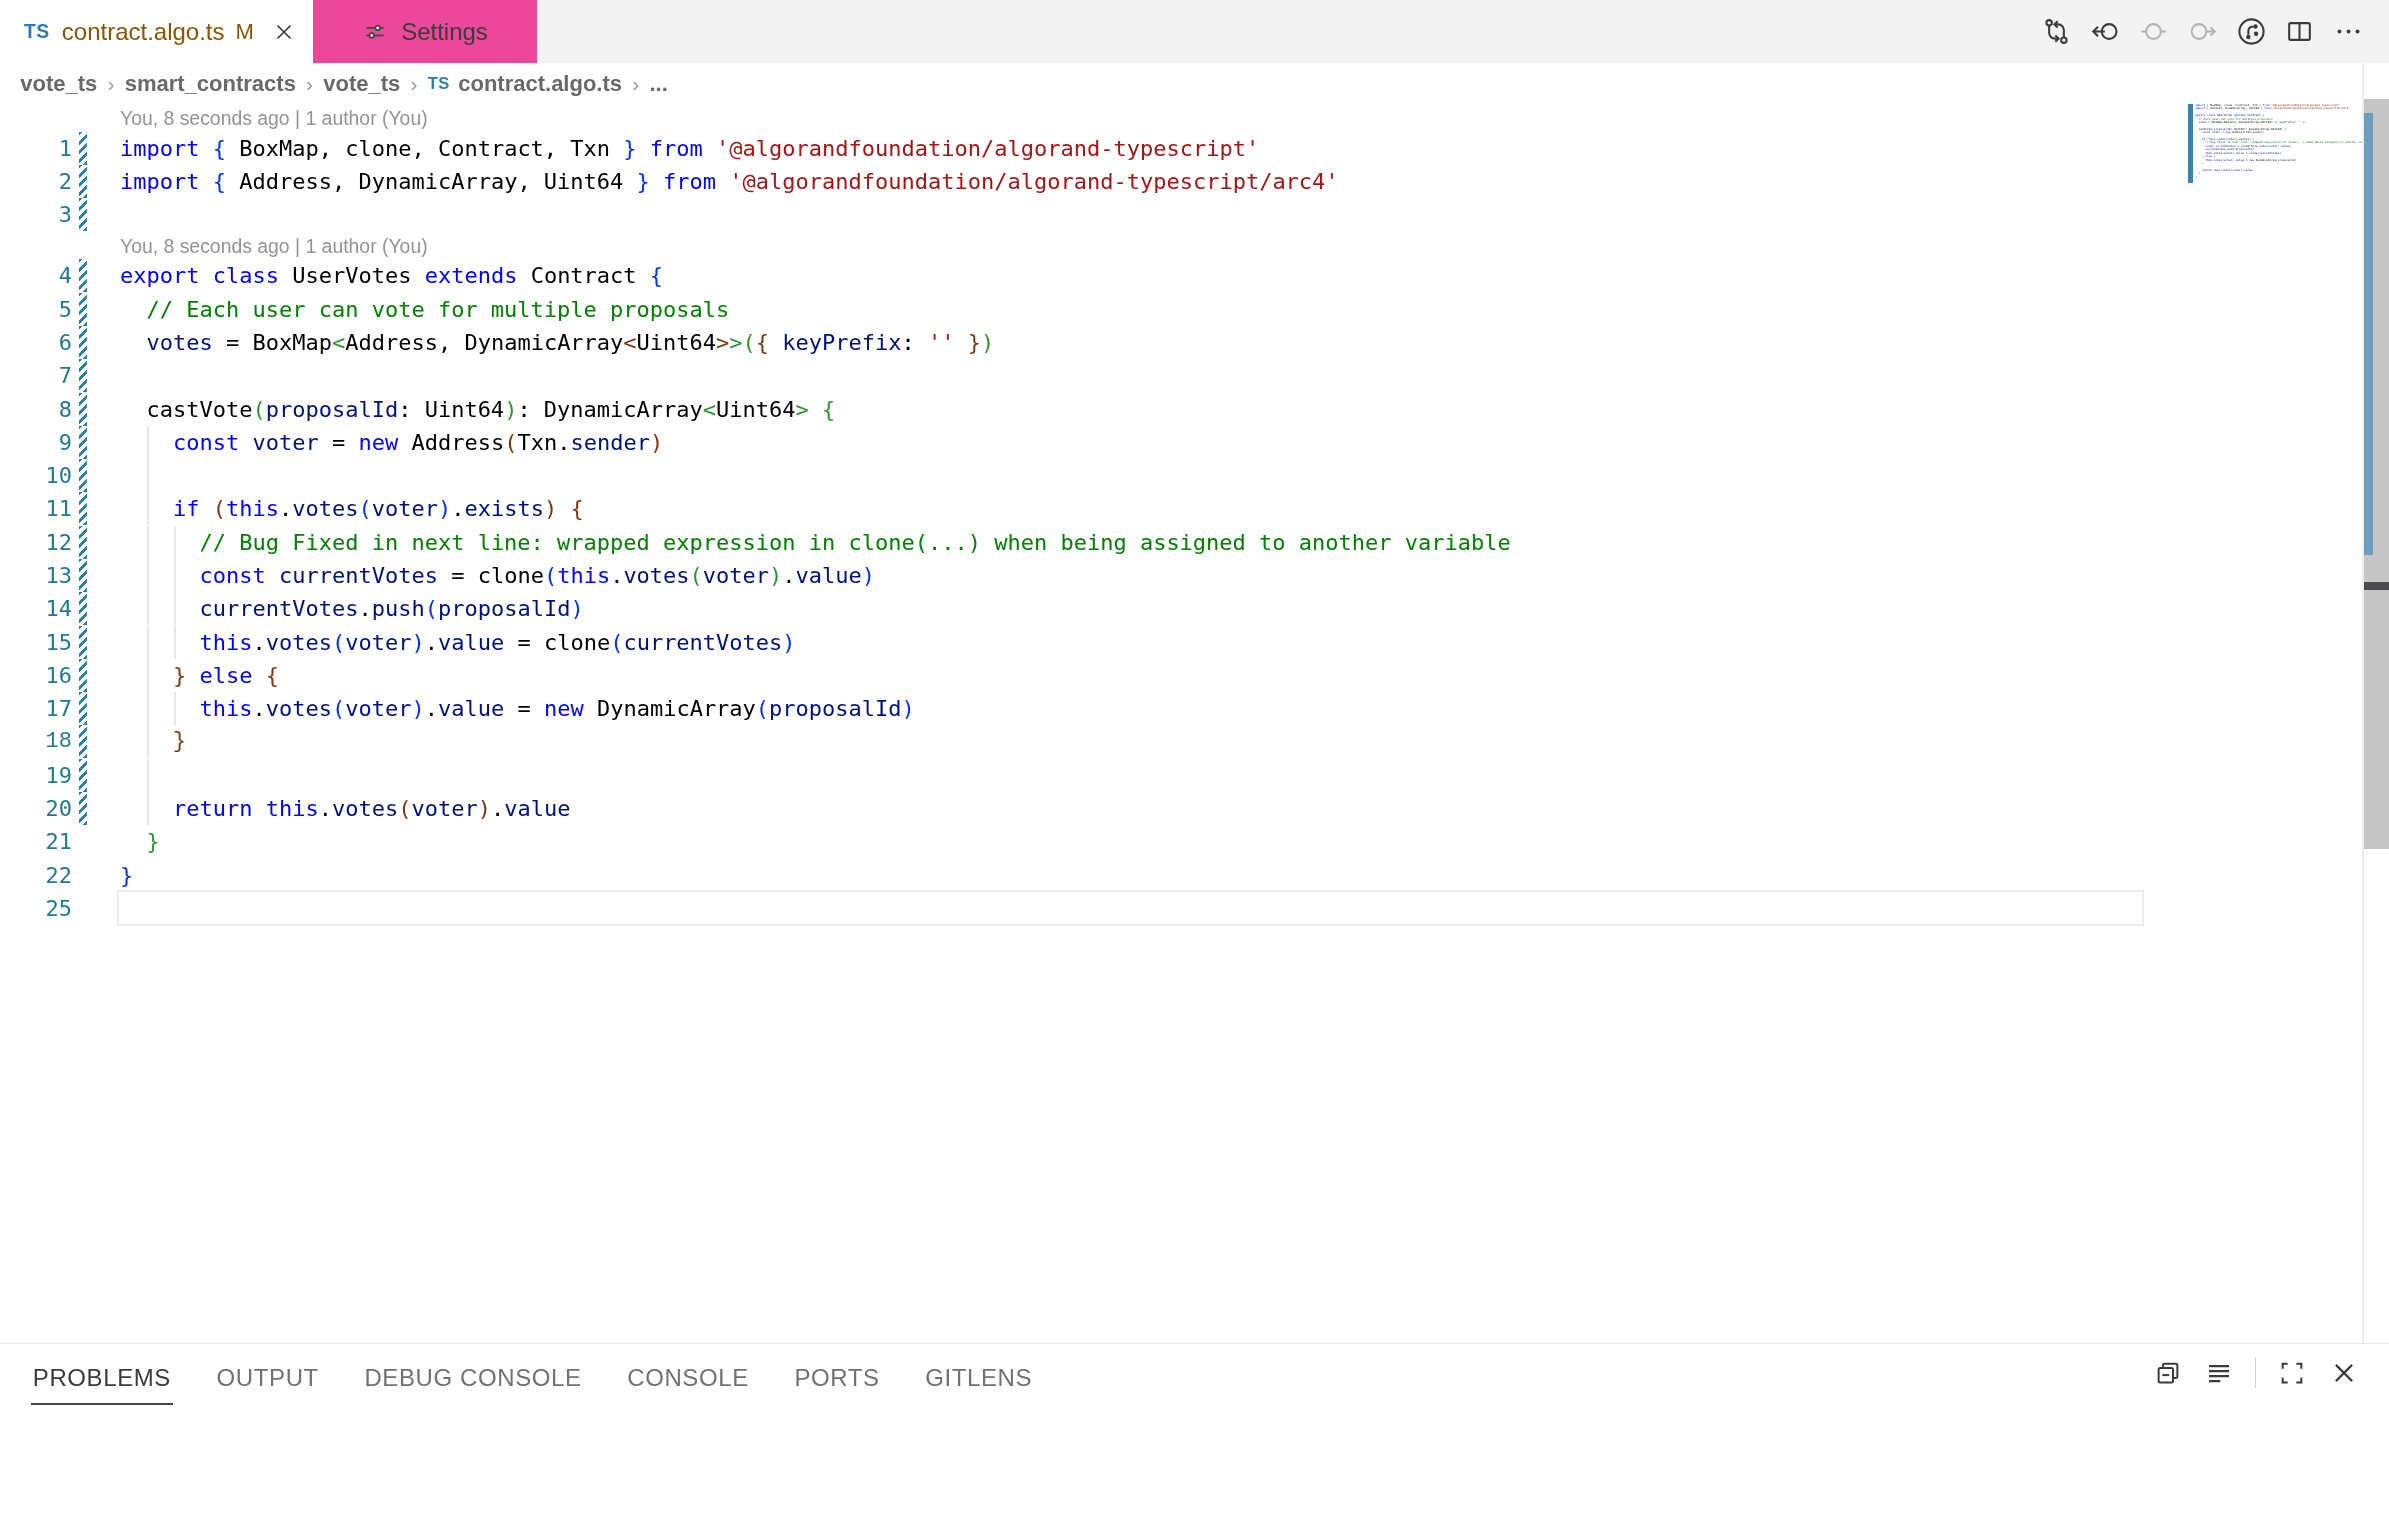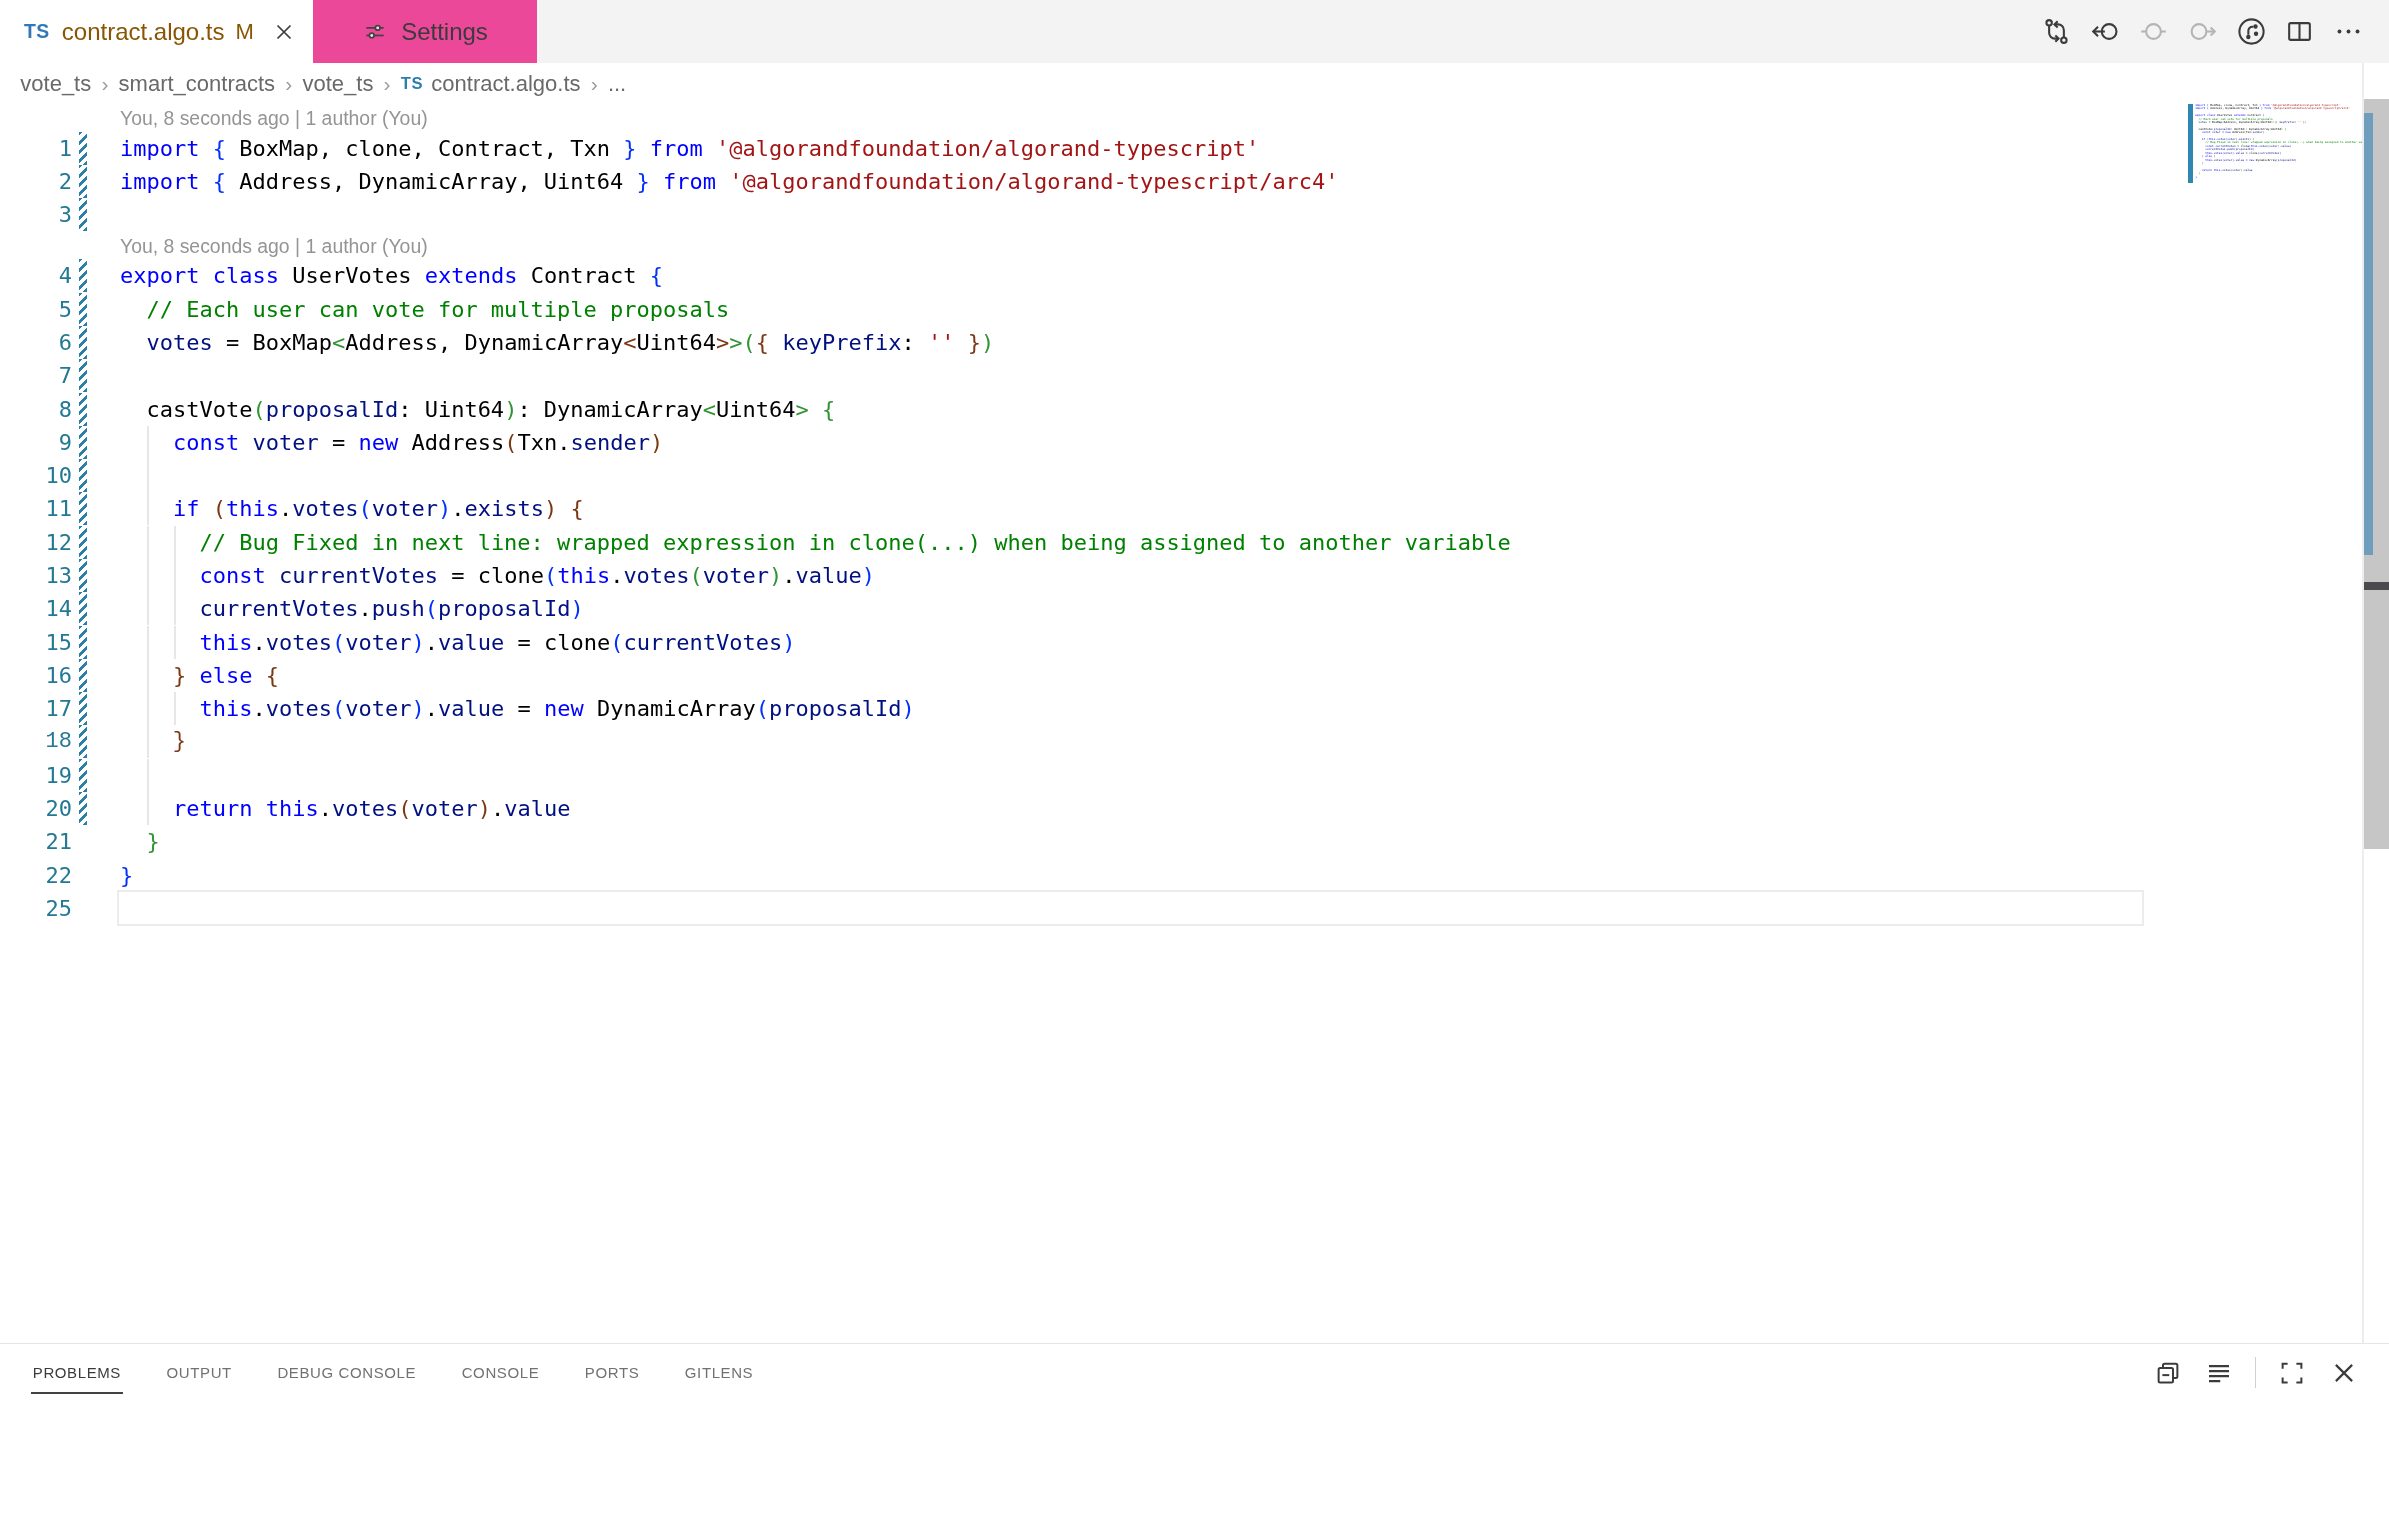--- a/index.html
+++ b/index.html
@@ -18,21 +18,21 @@
   .tab-close svg,.gear svg{display:block;}
   .settings-label{font-size:24px;color:#3b3b3b;}
   .editor-actions{position:absolute;right:24px;top:0;height:63px;display:flex;align-items:center;gap:15.7px;}
   .act{width:33px;height:33px;display:flex;align-items:center;justify-content:center;cursor:pointer;}
   .act svg{display:block;}
 
   
   .breadcrumb{position:absolute;left:0;top:63px;width:2389px;height:41px;background:#fff;
               display:flex;align-items:center;padding-left:20.3px;box-sizing:border-box;
               font-size:22px;color:#696969;}
-  .crumb{white-space:nowrap;cursor:pointer;}
+  .crumb{white-space:nowrap;cursor:pointer;font-weight:bold;}
   .crumb-sep{color:#9a9a9a;margin:0 10.2px;font-size:21px;}
   .crumb-ts{font-weight:bold;font-size:16.6px;color:#2d7fad;margin-right:8.3px;letter-spacing:0.5px;}
 
   
   .editor{position:absolute;left:0;top:104px;width:2373px;height:1239px;background:#fff;}
   .cur-line{position:absolute;left:117px;top:786px;width:2027px;height:36px;box-sizing:border-box;
             border:2.8px solid #ececec;background:#fff;}
   .row{position:absolute;left:0;width:2182px;white-space:pre;}
   .row.code{height:33px;line-height:33px;font-family:"DejaVu Sans Mono",monospace;font-size:22px;}
   .row.lens{height:28px;line-height:28px;font-size:19.4px;color:#949494;padding-left:120px;box-sizing:border-box;cursor:pointer;}
@@ -51,21 +51,21 @@
               font-size:2.8px;line-height:3.4px;white-space:pre;}
   .ruler-border{position:absolute;left:2362px;top:63px;width:1.8px;height:1280px;background:#ededed;}
   .scroll-slider{position:absolute;left:2364px;top:99px;width:26px;height:750px;background:#c6c6c6;cursor:pointer;}
   .ovr-modified{position:absolute;left:2364px;top:113px;width:9.2px;height:442px;background:#6f9dbc;}
   .ovr-cursor{position:absolute;left:2364px;top:582px;width:26px;height:8.3px;background:#4a4a4f;}
 
   
   .panel{position:absolute;left:0;top:1343px;width:2389px;height:192px;background:#fff;
          border-top:1.8px solid #e6e6e6;box-sizing:border-box;}
   .panel-tabs{position:absolute;left:31px;top:7.4px;display:flex;gap:42px;align-items:flex-start;}
-  .ptab{font-size:15px;letter-spacing:0.6px;color:#717171;padding:13px 1.8px 11px 1.8px;
+  .ptab{font-size:24px;letter-spacing:0.6px;color:#717171;padding:13px 1.8px 11px 1.8px;
         border-bottom:2.8px solid transparent;cursor:pointer;white-space:nowrap;}
   .ptab.active{color:#3b3b3b;border-bottom-color:#424242;}
   .panel-right{position:absolute;right:30px;top:13px;display:flex;align-items:center;gap:20.3px;}
   .filter-wrap{position:relative;width:362px;height:44px;}
   .filter-wrap input{width:100%;height:100%;box-sizing:border-box;border:1.8px solid #c8c8c8;border-radius:5.5px;
         padding:0 50px 0 13px;font-size:20.3px;color:#333;font-family:"Liberation Sans",sans-serif;outline:none;background:#fff;}
   .filter-wrap input::placeholder{color:#767676;}
   .funnel{position:absolute;right:9.2px;top:7.4px;}
   .pico{width:31px;height:31px;display:flex;align-items:center;justify-content:center;cursor:pointer;}
   .psep{width:1.8px;height:31px;background:#d0d0d0;}

